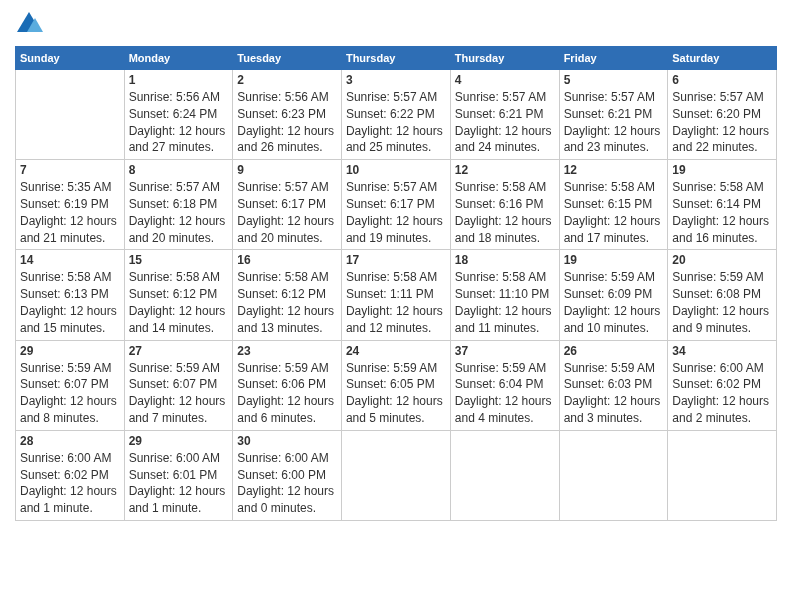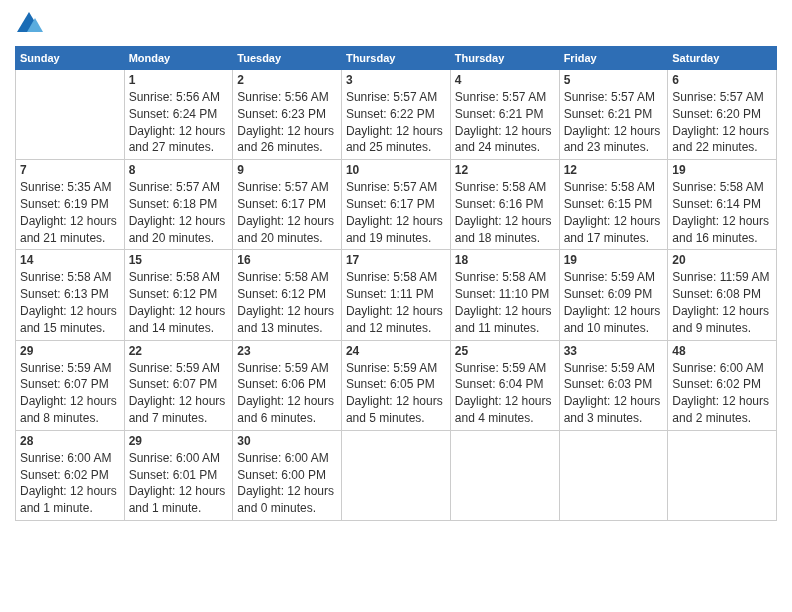--- a/index.html
+++ b/index.html
@@ -253,71 +253,71 @@
           </td>
           <td>
             <div class="cell-day">19</div>
             <div class="cell-info">Sunrise: 5:59 AM
 Sunset: 6:09 PM
 Daylight: 12 hours
 and 10 minutes.</div>
           </td>
           <td>
             <div class="cell-day">20</div>
-            <div class="cell-info">Sunrise: 11:59 AM
+            <div class="cell-info">Sunrise: 5:59 AM
 Sunset: 6:08 PM
 Daylight: 12 hours
 and 9 minutes.</div>
           </td>
         </tr>
         <tr>
           <td>
             <div class="cell-day">29</div>
             <div class="cell-info">Sunrise: 5:59 AM
 Sunset: 6:07 PM
 Daylight: 12 hours
 and 8 minutes.</div>
           </td>
           <td>
-            <div class="cell-day">22</div>
+            <div class="cell-day">27</div>
             <div class="cell-info">Sunrise: 5:59 AM
 Sunset: 6:07 PM
 Daylight: 12 hours
 and 7 minutes.</div>
           </td>
           <td>
             <div class="cell-day">23</div>
             <div class="cell-info">Sunrise: 5:59 AM
 Sunset: 6:06 PM
 Daylight: 12 hours
 and 6 minutes.</div>
           </td>
           <td>
             <div class="cell-day">24</div>
             <div class="cell-info">Sunrise: 5:59 AM
 Sunset: 6:05 PM
 Daylight: 12 hours
 and 5 minutes.</div>
           </td>
           <td>
-            <div class="cell-day">25</div>
+            <div class="cell-day">37</div>
             <div class="cell-info">Sunrise: 5:59 AM
 Sunset: 6:04 PM
 Daylight: 12 hours
 and 4 minutes.</div>
           </td>
           <td>
-            <div class="cell-day">33</div>
+            <div class="cell-day">26</div>
             <div class="cell-info">Sunrise: 5:59 AM
 Sunset: 6:03 PM
 Daylight: 12 hours
 and 3 minutes.</div>
           </td>
           <td>
-            <div class="cell-day">48</div>
+            <div class="cell-day">34</div>
             <div class="cell-info">Sunrise: 6:00 AM
 Sunset: 6:02 PM
 Daylight: 12 hours
 and 2 minutes.</div>
           </td>
         </tr>
         <tr>
           <td>
             <div class="cell-day">28</div>
             <div class="cell-info">Sunrise: 6:00 AM

